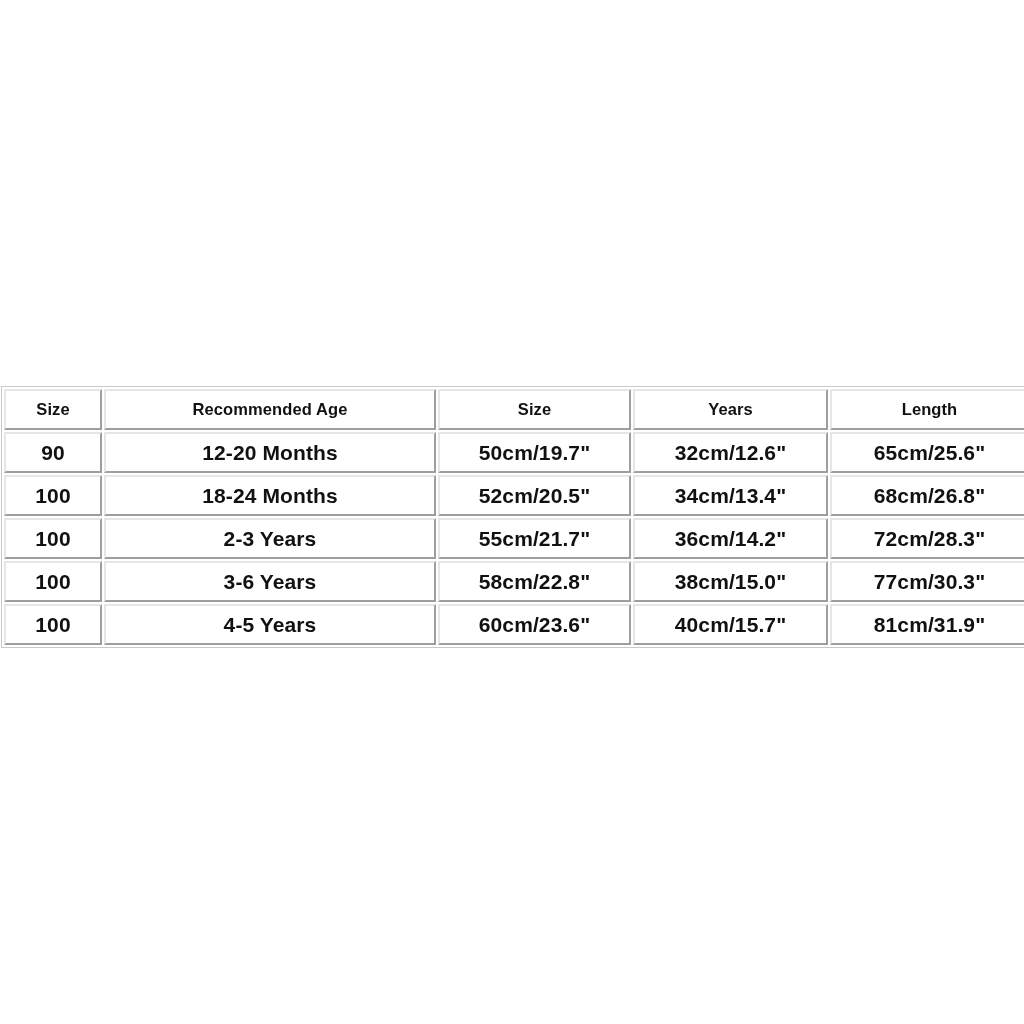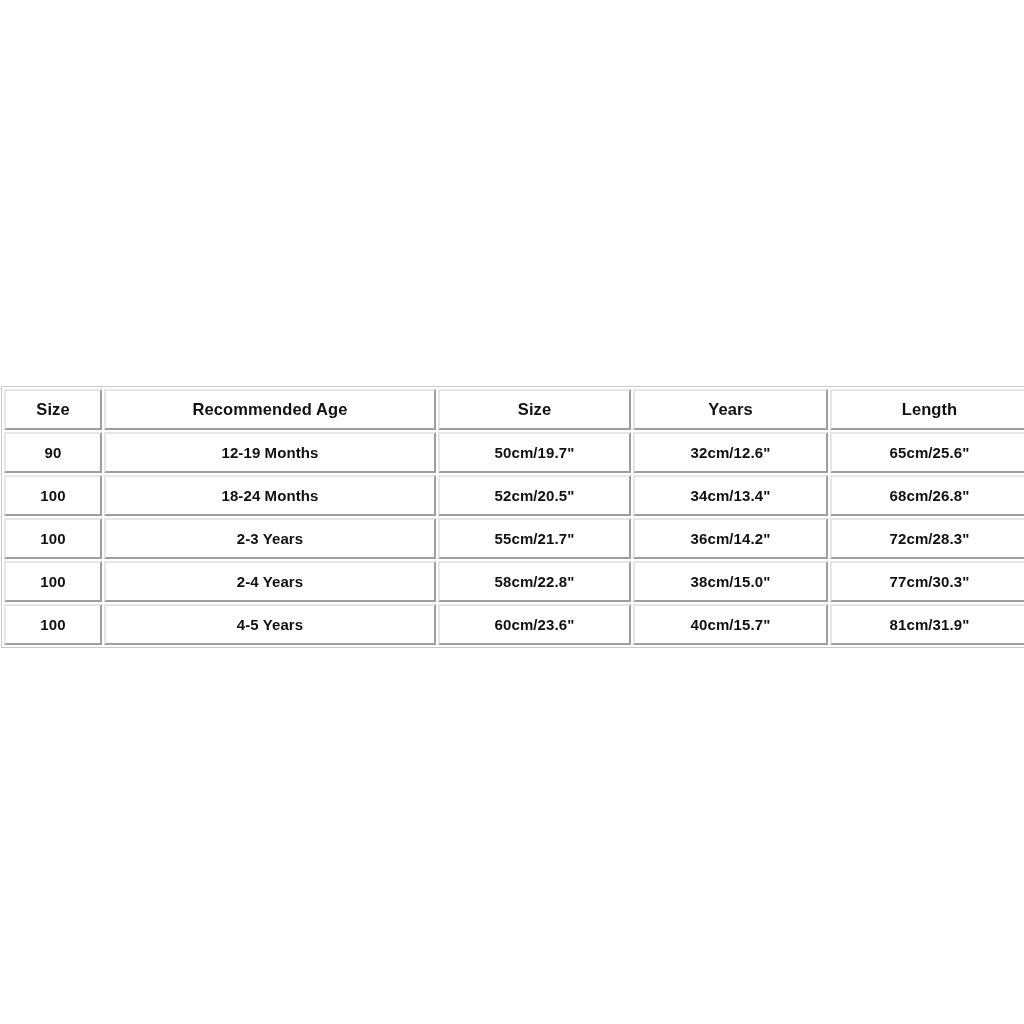--- a/index.html
+++ b/index.html
@@ -50,21 +50,21 @@
     border-top: 2px solid #e6e6e6;
     border-left: 2px solid #e6e6e6;
     border-right: 2px solid #9e9e9e;
     border-bottom: 2px solid #9e9e9e;
     height: 37px;
     padding: 0 2px;
     text-align: center;
     vertical-align: middle;
     font-family: "Liberation Sans", sans-serif;
     font-weight: bold;
-    font-size: 15px;
+    font-size: 21px;
     color: #111111;
     letter-spacing: 0.1px;
     white-space: nowrap;
     overflow: hidden;
   }
 
   table.size-chart th {
     font-size: 16.5px;
   }
 
@@ -94,42 +94,42 @@
           <th>Size</th>
           <th>Recommended Age</th>
           <th>Size</th>
           <th>Years</th>
           <th>Length</th>
         </tr>
       </thead>
       <tbody>
         <tr>
           <td>90</td>
-          <td>12-19 Months</td>
+          <td>12-20 Months</td>
           <td>50cm/19.7"</td>
           <td>32cm/12.6"</td>
           <td>65cm/25.6"</td>
         </tr>
         <tr>
           <td>100</td>
           <td>18-24 Months</td>
           <td>52cm/20.5"</td>
           <td>34cm/13.4"</td>
           <td>68cm/26.8"</td>
         </tr>
         <tr>
           <td>100</td>
           <td>2-3 Years</td>
           <td>55cm/21.7"</td>
           <td>36cm/14.2"</td>
           <td>72cm/28.3"</td>
         </tr>
         <tr>
           <td>100</td>
-          <td>2-4 Years</td>
+          <td>3-6 Years</td>
           <td>58cm/22.8"</td>
           <td>38cm/15.0"</td>
           <td>77cm/30.3"</td>
         </tr>
         <tr>
           <td>100</td>
           <td>4-5 Years</td>
           <td>60cm/23.6"</td>
           <td>40cm/15.7"</td>
           <td>81cm/31.9"</td>

